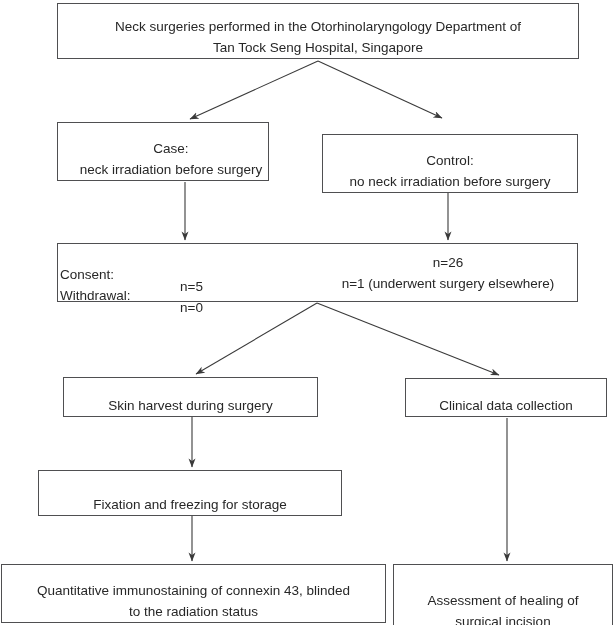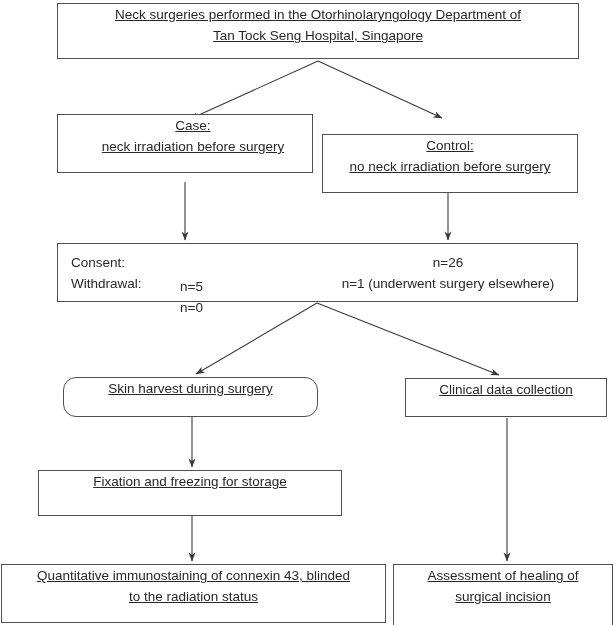--- a/index.html
+++ b/index.html
@@ -28,40 +28,39 @@
   }
   .ah-path { fill: var(--arrow, #1a1a1a); }
   .node {
     position: absolute;
     box-sizing: border-box;
     border: 1px solid var(--border);
     background: var(--bg);
     display: flex;
     flex-direction: column;
     align-items: center;
-    justify-content: flex-start;
+    justify-content: flex-end;
     text-align: center;
     font-size: 13.5px;
     line-height: 21px;
-    text-decoration: underline;
   }
   .node span { display: block; }
   
   .n-source   { left: 57px;  top: 3px;   width: 522px; height: 56px; }
-  .n-case     { left: 57px;  top: 114px; width: 256px; height: 59px; padding-left: 16px; }
+  .n-case     { left: 57px;  top: 122px; width: 212px; height: 59px; padding-left: 16px; }
   .n-control  { left: 322px; top: 134px; width: 256px; height: 59px; }
   .n-enroll   { left: 57px;  top: 243px; width: 521px; height: 59px; display: block; }
-  .n-skin     { left: 63px;  top: 377px; width: 255px; height: 40px; border-radius: 13px; }
+  .n-skin     { left: 63px;  top: 377px; width: 255px; height: 40px; }
   .n-clinical { left: 405px; top: 378px; width: 202px; height: 39px; }
   .n-fixation { left: 38px;  top: 470px; width: 304px; height: 46px; }
   .n-immuno   { left: 1px;   top: 564px; width: 385px; height: 59px; }
   .n-healing  { left: 393px; top: 564px; width: 220px; height: 69px; }
   
   .enroll-col { position: absolute; top: 8px; text-align: left; }
-  .enroll-labels { left: 13px; }
+  .enroll-labels { left: 2px; margin-top: 12px; }
   .enroll-case-vals { left: 122px; margin-top: 24px; }
   .enroll-control-vals { left: 274px; width: 232px; text-align: center; }
 </style>
 </head>
 <body>
 
 <div class="stage">
 
   <svg class="connectors" viewBox="0 0 616 625" xmlns="http://www.w3.org/2000/svg">
     <defs>

